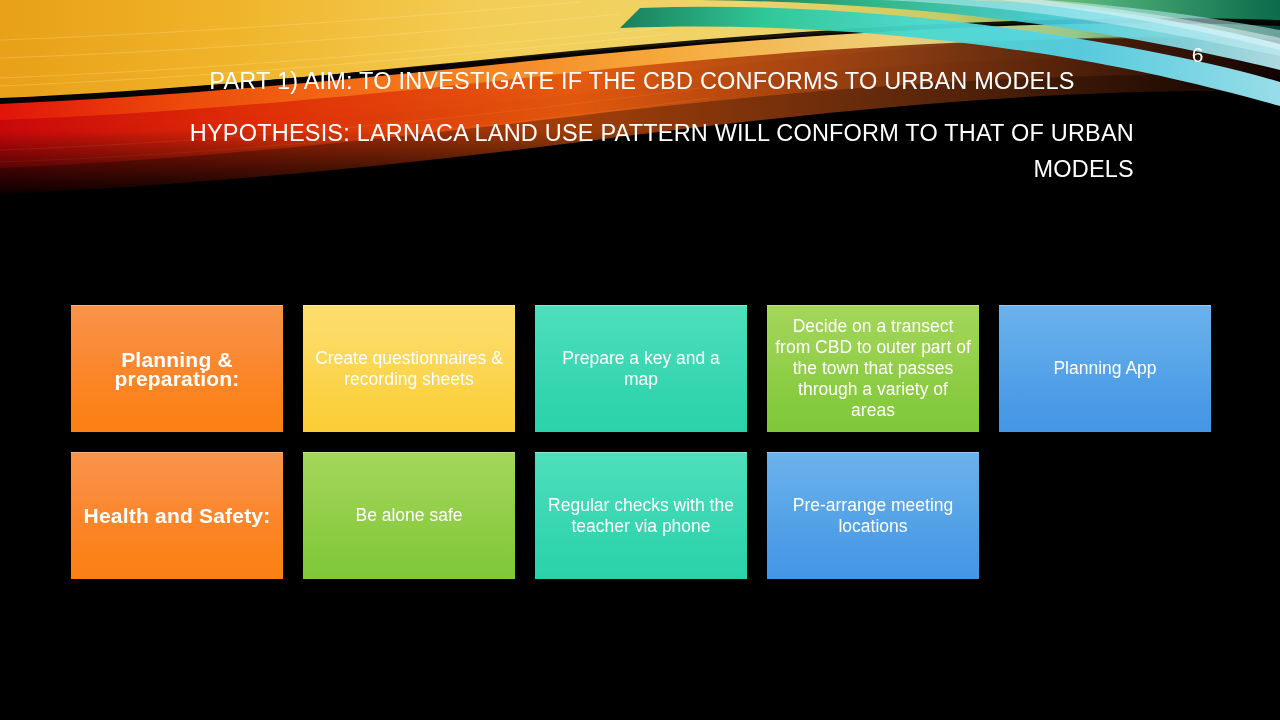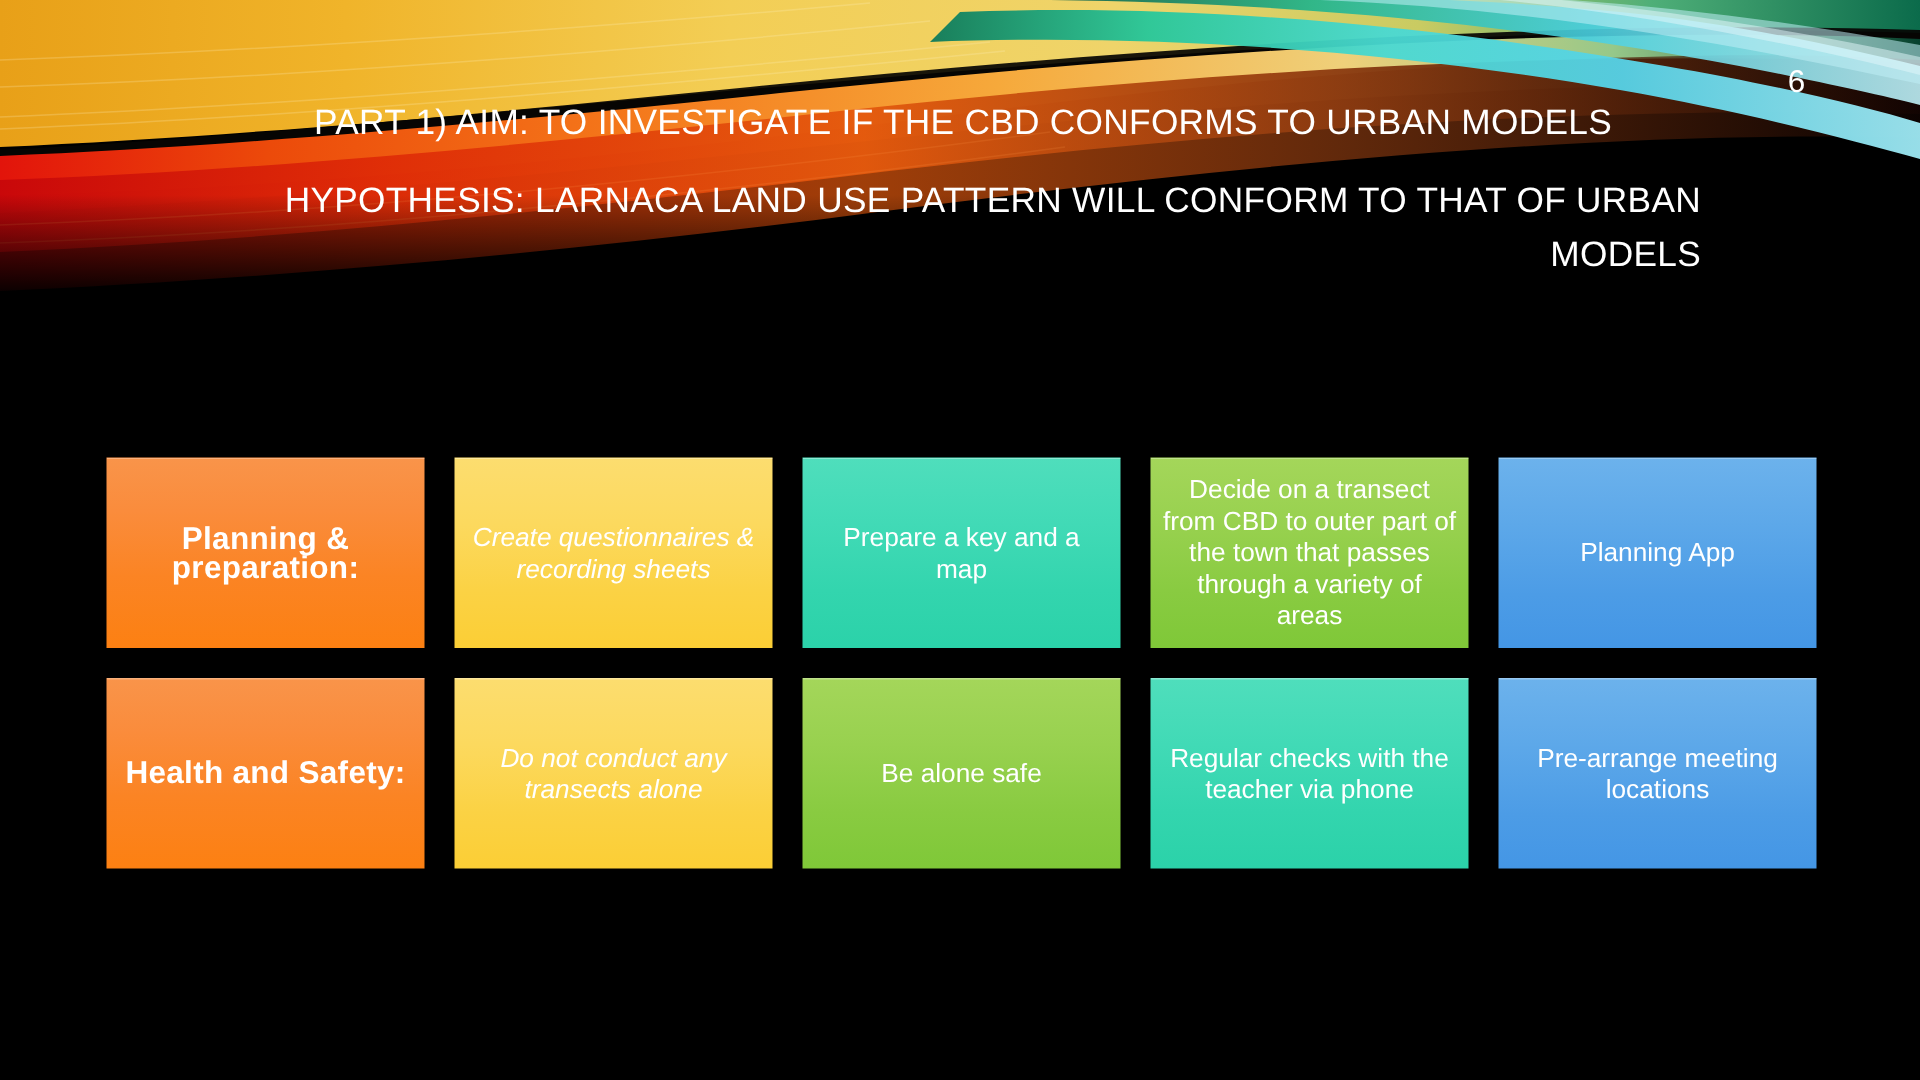--- a/index.html
+++ b/index.html
@@ -116,21 +116,20 @@
   }
 
   
   .c-orange {
     background: linear-gradient(180deg, #F9944A 0%, #FA8C3C 28%, #FB8424 62%, #FC8012 100%);
     box-shadow: inset 0 1px 0 rgba(255,255,255,0.28);
   }
   .c-yellow {
     background: linear-gradient(180deg, #FCDD6F 0%, #FCD95E 35%, #FBD244 70%, #FBCE35 100%);
     box-shadow: inset 0 1px 0 rgba(255,255,255,0.32);
-    font-style: italic;
   }
   .c-green {
     background: linear-gradient(180deg, #A4D65A 0%, #98D14F 35%, #89CB41 70%, #7FC838 100%);
     box-shadow: inset 0 1px 0 rgba(255,255,255,0.30);
   }
   .c-teal {
     background: linear-gradient(180deg, #4FDEBC 0%, #41DAB6 35%, #33D5AE 70%, #2BD2A9 100%);
     box-shadow: inset 0 1px 0 rgba(255,255,255,0.34);
   }
   .c-blue {
@@ -252,23 +251,20 @@
       </div>
       <div class="cell c-blue">
         <span class="txt">Planning App</span>
       </div>
     </div>
 
     <div class="row">
       <div class="cell label c-orange">
         <span class="txt">Health and Safety:</span>
       </div>
-      <div class="cell c-yellow">
-        <span class="txt">Do not conduct any transects alone</span>
-      </div>
       <div class="cell c-green">
         <span class="txt">Be alone safe</span>
       </div>
       <div class="cell c-teal">
         <span class="txt">Regular checks with the teacher via phone</span>
       </div>
       <div class="cell c-blue">
         <span class="txt">Pre-arrange meeting locations</span>
       </div>
     </div>

